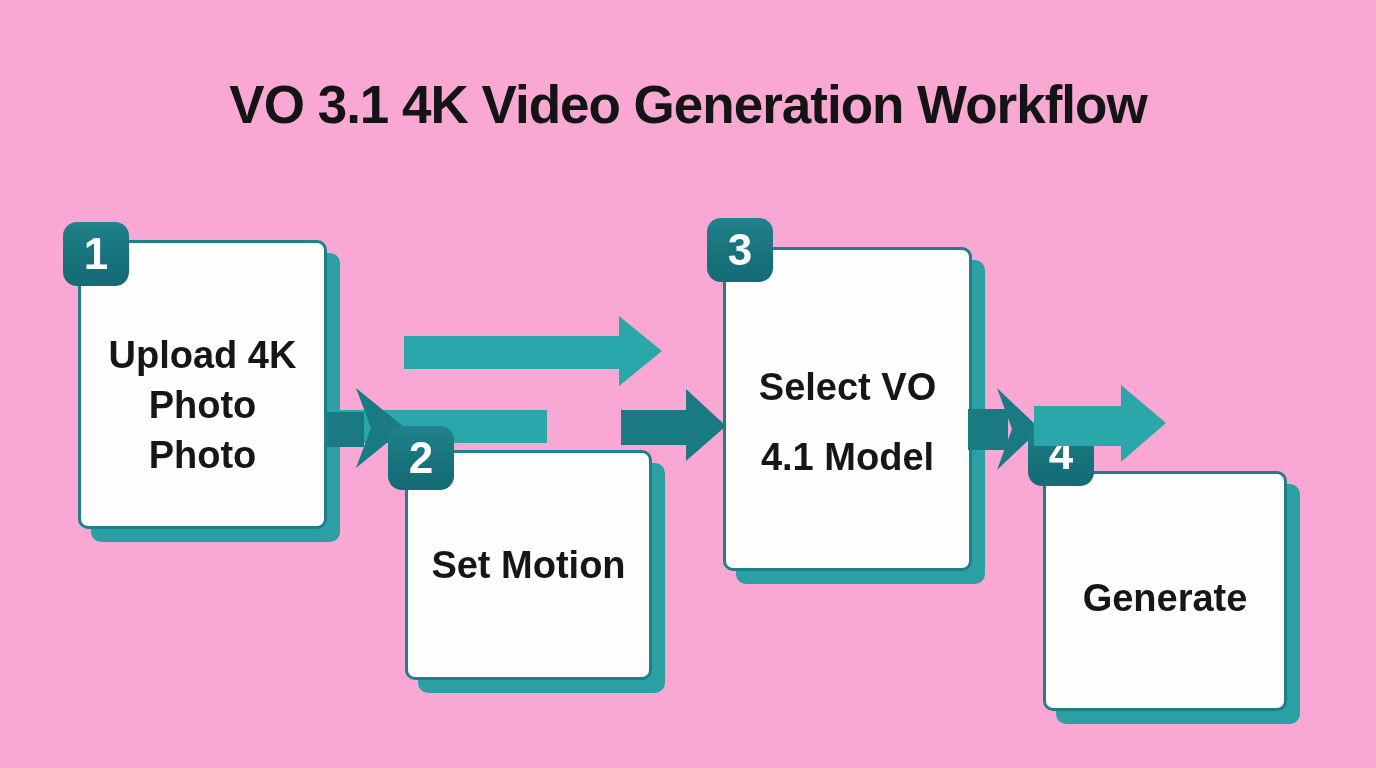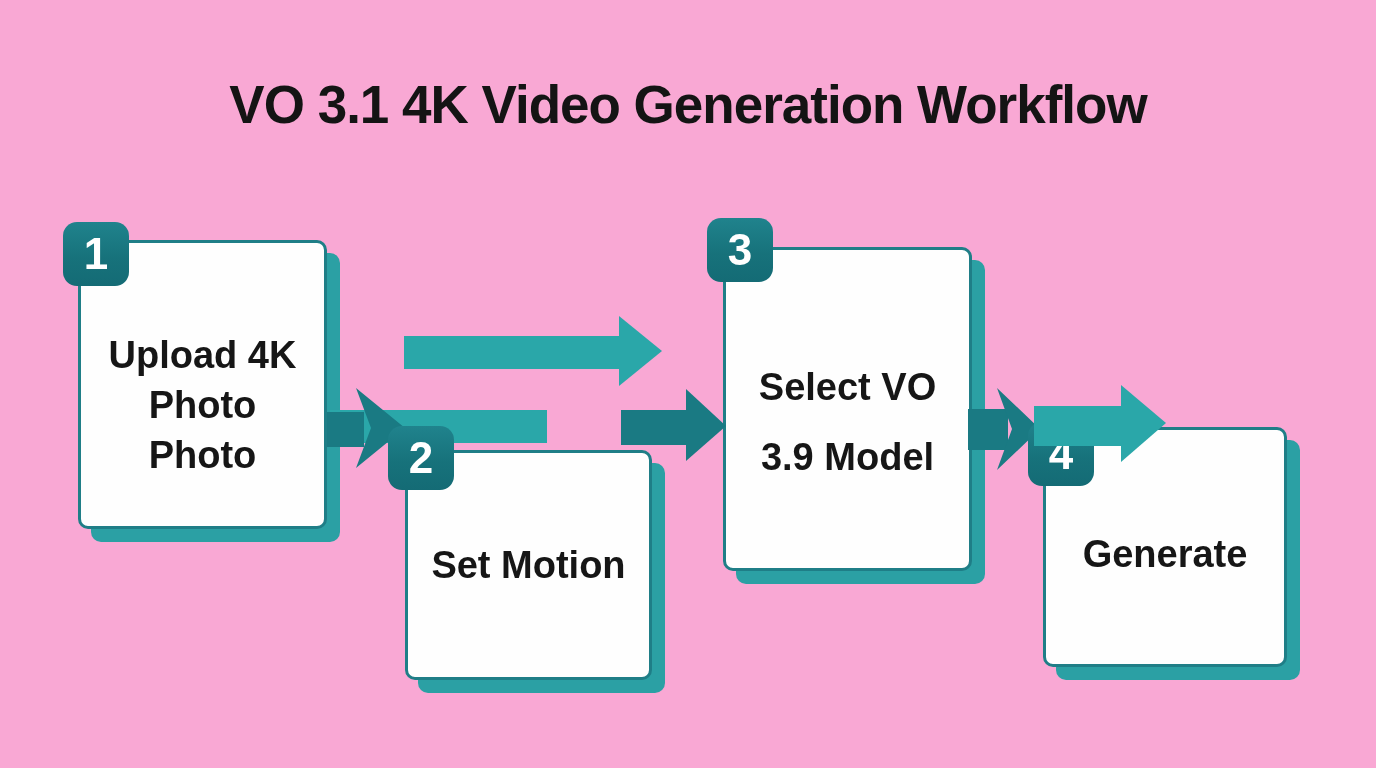--- a/index.html
+++ b/index.html
@@ -44,21 +44,21 @@
     font-size: 38px;
     line-height: 50px;
     font-weight: 700;
     color: #161616;
     text-align: center;
     white-space: nowrap;
   }
   #box-1 { left: 78px;   top: 240px; width: 249px; height: 289px; padding-top: 40px; }
   #box-2 { left: 405px;  top: 450px; width: 247px; height: 230px; }
   #box-3 { left: 723px;  top: 247px; width: 249px; height: 324px; padding-top: 26px; gap: 20px; }
-  #box-4 { left: 1043px; top: 427px; width: 244px; height: 240px; padding-top: 14px; }
+  #box-4 { left: 1043px; top: 471px; width: 244px; height: 240px; padding-top: 14px; }
 
   .badge {
     position: absolute;
     width: 66px;
     height: 64px;
     border-radius: 14px;
     background: linear-gradient(180deg, #20838d 0%, #17727b 55%, #146b75 100%);
     color: #ffffff;
     font-size: 44px;
     font-weight: 700;
@@ -93,21 +93,21 @@
     <div class="line">Photo</div>
     <div class="line">Photo</div>
   </div>
 
   <div class="step-box" id="box-2">
     <div class="line">Set Motion</div>
   </div>
 
   <div class="step-box" id="box-3">
     <div class="line">Select VO</div>
-    <div class="line">3.9 Model</div>
+    <div class="line">4.1 Model</div>
   </div>
 
   <div class="step-box" id="box-4">
     <div class="line">Generate</div>
   </div>
 
   <svg id="arrows-under" class="arrow-layer" width="1376" height="768">
 
     <rect x="404" y="336" width="215" height="33" fill="#2aa7a9"></rect>
     <polygon points="619,316 662,351 619,386" fill="#2aa7a9"></polygon>

